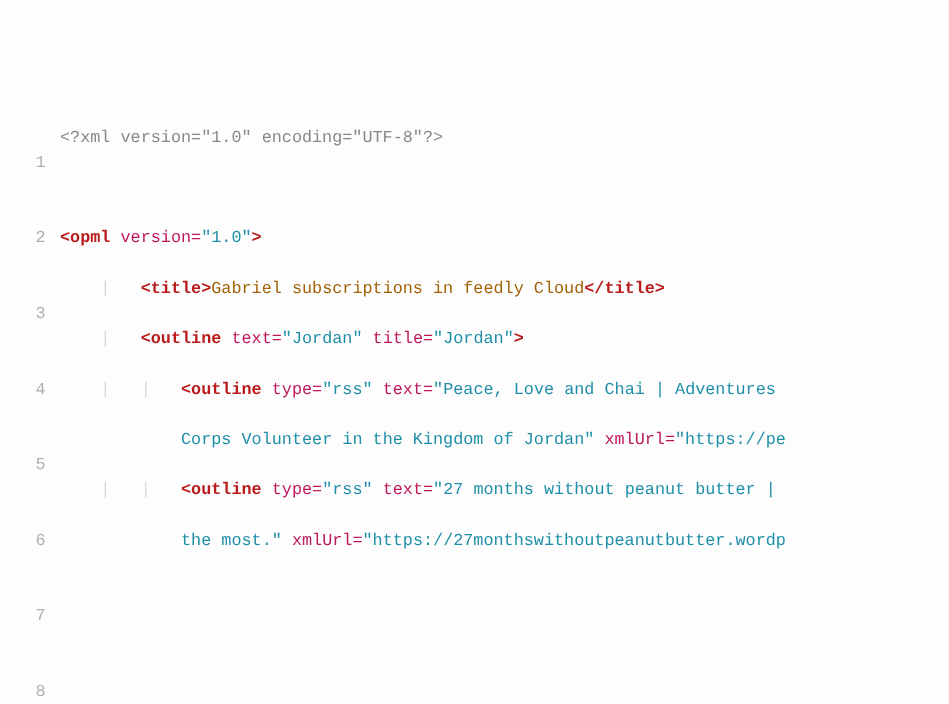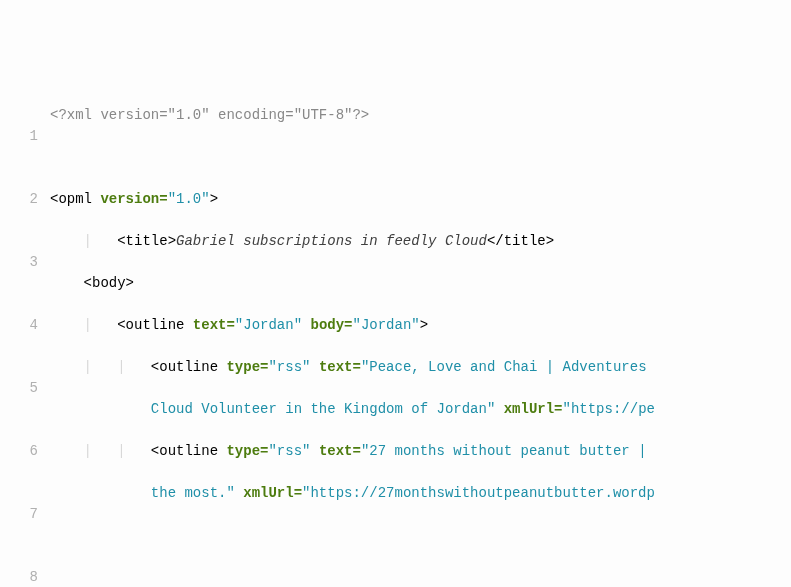--- a/index.html
+++ b/index.html
@@ -32,25 +32,25 @@
   flex: 1;
   overflow: hidden;
 }
 .line {
   height: 21px;
   display: block;
 }
 .line.wrap {
   
 }
-.tag { color: #000000; }
-.attr { color: #4d7c0f; font-weight: bold; }
+.tag { color: #b91c1c; font-weight: bold; }
+.attr { color: #be185d; }
 .str { color: #1f8fa8; }
 .pi { color: #888; }
-.txt { color: #404040; font-style: italic; }
+.txt { color: #a16207; }
 .guide { color: #d8d8d8; }
 </style>
 </head>
 <body>
 
 
 
 <div class="editor">
   <div class="gutter">
     <span class="ln">1</span>
@@ -80,24 +80,23 @@
     
     
     
     
   </div>
   <div class="code">
 <span class="line"><span class="pi">&lt;?xml version="1.0" encoding="UTF-8"?&gt;</span></span>
 <span class="line"> </span>
 <span class="line"><span class="tag">&lt;opml</span><span class="attr"> version=</span><span class="str">"1.0"</span><span class="tag">&gt;</span></span>
 <span class="line"><span class="guide">    |   </span><span class="tag">&lt;title&gt;</span><span class="txt">Gabriel subscriptions in feedly Cloud</span><span class="tag">&lt;/title&gt;</span></span>
-<span class="line">    <span class="tag">&lt;body&gt;</span></span>
-<span class="line"><span class="guide">    |   </span><span class="tag">&lt;outline</span><span class="attr"> text=</span><span class="str">"Jordan"</span><span class="attr"> body=</span><span class="str">"Jordan"</span><span class="tag">&gt;</span></span>
+<span class="line"><span class="guide">    |   </span><span class="tag">&lt;outline</span><span class="attr"> text=</span><span class="str">"Jordan"</span><span class="attr"> title=</span><span class="str">"Jordan"</span><span class="tag">&gt;</span></span>
 <span class="line"><span class="guide">    |   |   </span><span class="tag">&lt;outline</span><span class="attr"> type=</span><span class="str">"rss"</span><span class="attr"> text=</span><span class="str">"Peace, Love and Chai | Adventures </span></span>
-<span class="line wrap">            <span class="str">Cloud Volunteer in the Kingdom of Jordan"</span><span class="attr"> xmlUrl=</span><span class="str">"https://pe</span></span>
+<span class="line wrap">            <span class="str">Corps Volunteer in the Kingdom of Jordan"</span><span class="attr"> xmlUrl=</span><span class="str">"https://pe</span></span>
 <span class="line"><span class="guide">    |   |   </span><span class="tag">&lt;outline</span><span class="attr"> type=</span><span class="str">"rss"</span><span class="attr"> text=</span><span class="str">"27 months without peanut butter | </span></span>
 <span class="line wrap">            <span class="str">the most."</span><span class="attr"> xmlUrl=</span><span class="str">"https://27monthswithoutpeanutbutter.wordp</span></span>
 
 
 
 
 
 
 
 

